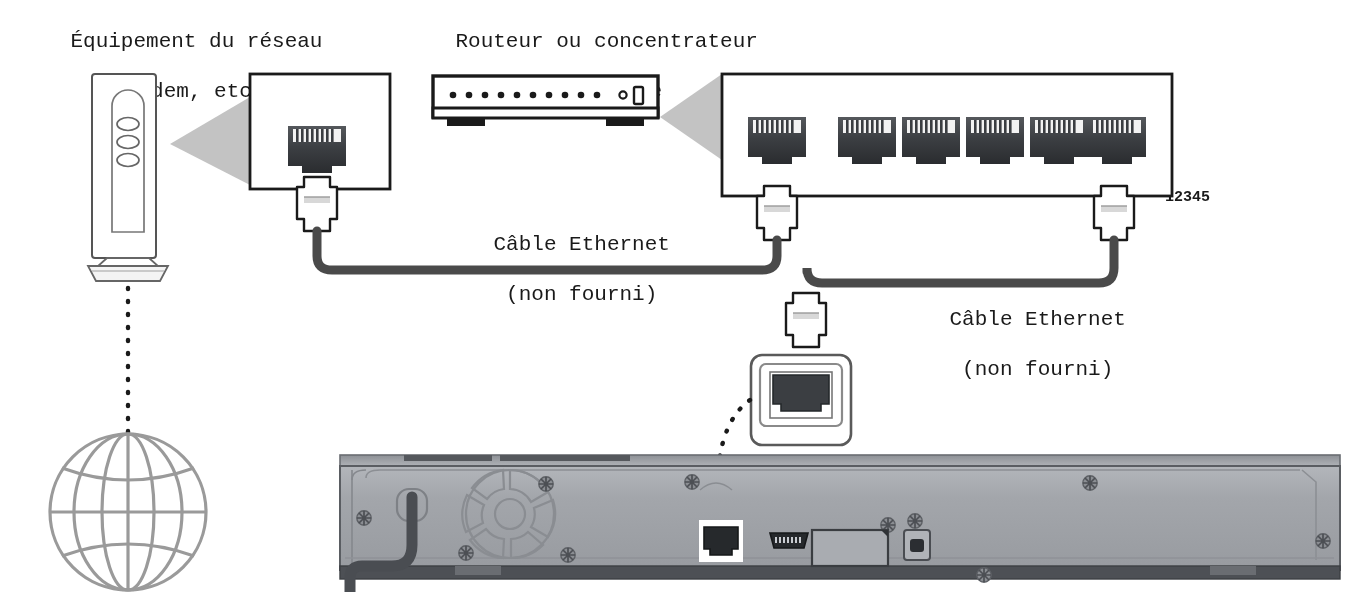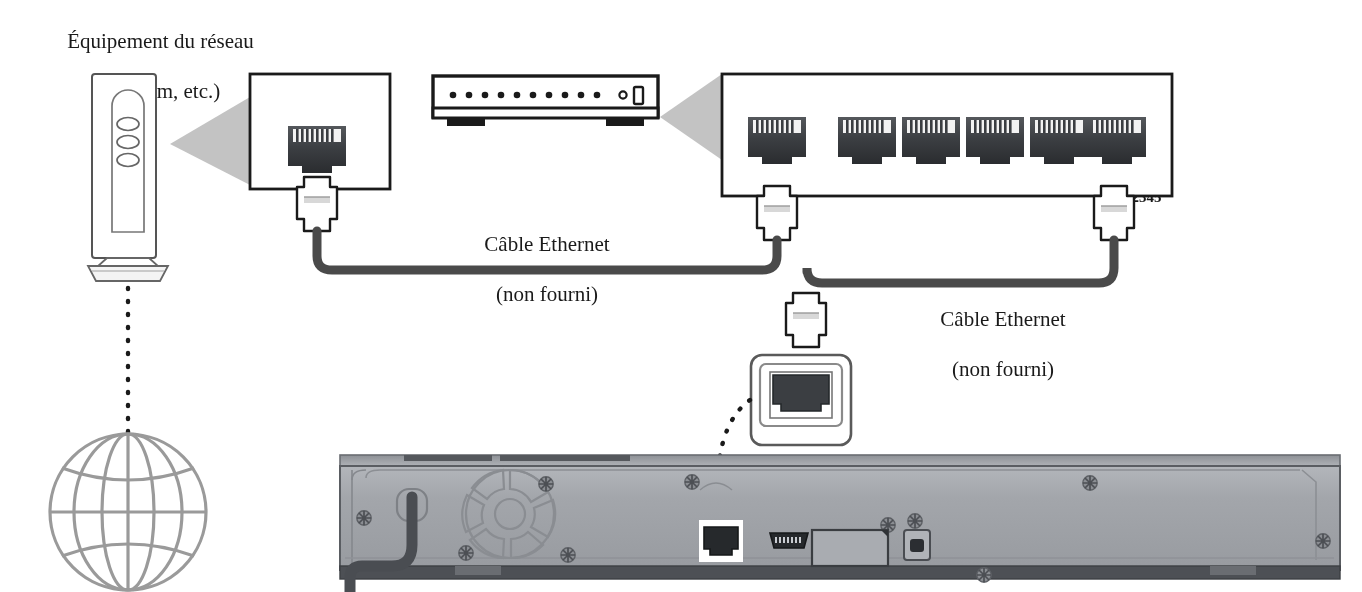--- a/index.html
+++ b/index.html
@@ -1,35 +1,39 @@
 <!DOCTYPE html>
 <html><head>
 <meta charset="utf-8">
 <style>
   html,body{margin:0;padding:0;background:#ffffff;}
   body{width:1362px;height:592px;overflow:hidden;
        font-family:"DejaVu Sans","Liberation Sans",sans-serif;}
   #stage{position:relative;width:1362px;height:592px;}
   svg.layer{position:absolute;left:0;top:0;width:1362px;height:592px;}
   .lbl{position:absolute;color:#1a1a1a;font-size:21px;line-height:25px;
-       text-align:center;white-space:pre;font-family:Liberation Serif, serif;}
+       text-align:center;white-space:pre;font-family:Liberation Mono, monospace;margin-left:20px;}
   .lbl-b{font-weight:bold;}
   .tiny{font-size:15px;font-weight:bold;}
   .micro{font-size:9px;color:#222;letter-spacing:.4px;}
 </style>
 </head>
 <body>
 
 <div id="stage">
 
   <div class="lbl" style="left:0px;top:4px;width:300px;">
     <span>Équipement du réseau</span><br>
     <span>(Modem, etc.)</span>
   </div>
 
+  <div class="lbl" style="left:385px;top:4px;width:300px;">
+    <span>Routeur ou concentrateur</span><br>
+    <span>à large bande</span>
+  </div>
 
   <div class="lbl lbl-b" style="left:258px;top:88px;width:110px;text-align:left;">
     <span>LAN</span>
   </div>
 
   <div class="lbl lbl-b" style="left:750px;top:84px;width:200px;text-align:left;">
     <span>WANLAN</span>
   </div>
 
   <div class="lbl tiny" style="left:1109px;top:160px;width:70px;text-align:left;">

